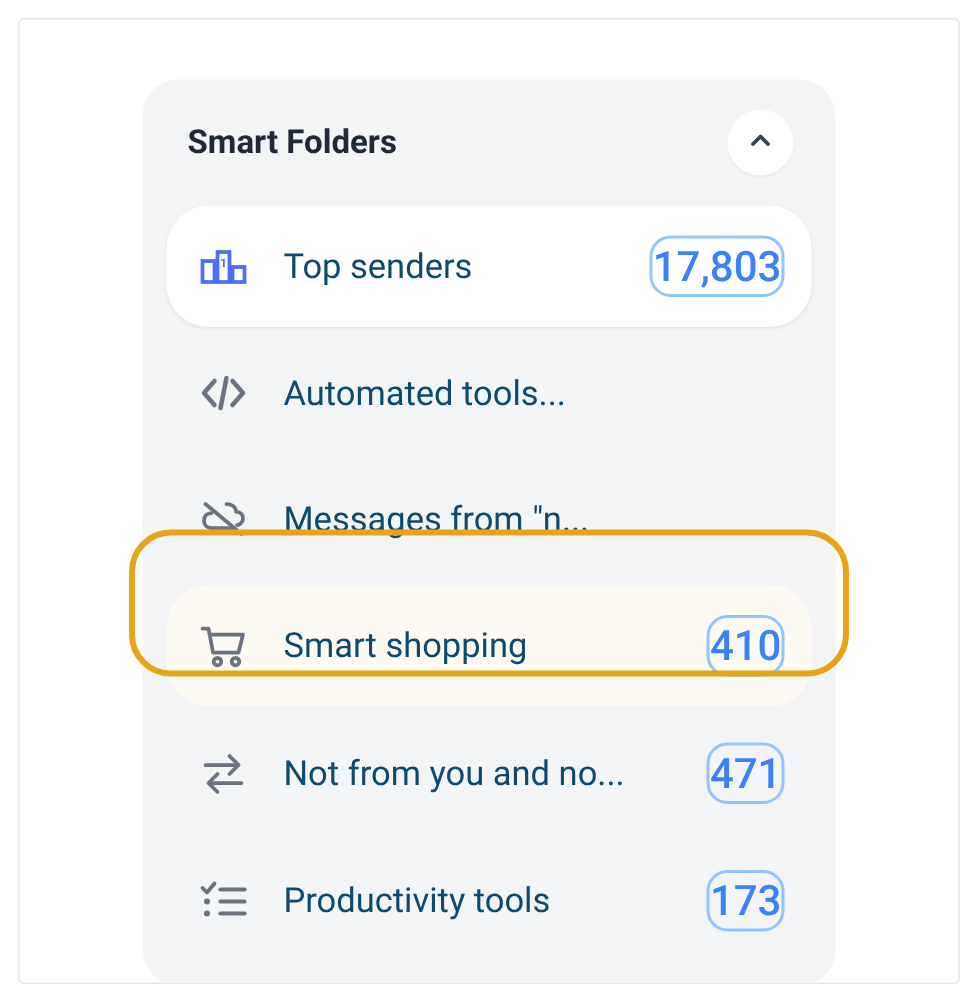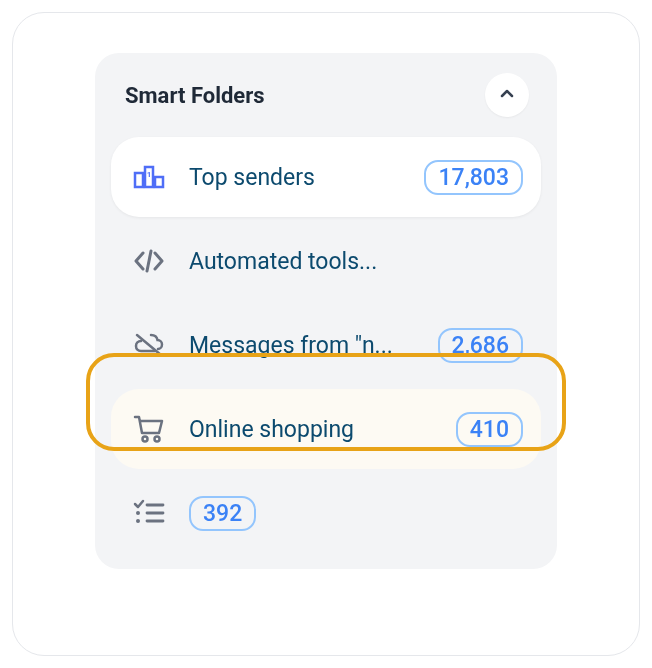--- a/index.html
+++ b/index.html
@@ -11,21 +11,21 @@
       font-family: -apple-system, BlinkMacSystemFont, 'Segoe UI', Roboto, Helvetica, Arial, sans-serif;
       background: #fff;
       width: 652px;
       height: 668px;
       padding: 12px;
     }
     .outer-container {
       width: 100%;
       height: 100%;
       border: 1px solid #e5e7eb;
-      border-radius: 32px;
+      border-radius: 4px;
       padding: 40px 82px;
       position: relative;
       overflow: hidden;
     }
     .panel {
       width: 100%;
       background: #f3f4f6;
       border-radius: 24px;
       padding: 20px 16px 16px 16px;
     }
@@ -83,25 +83,25 @@
     .folder-label {
       flex: 1;
       font-size: 23px;
       color: #0c4a6e;
       white-space: nowrap;
       overflow: hidden;
       text-overflow: ellipsis;
       min-width: 0;
     }
     .folder-count {
-      font-size: 23px;
+      font-size: 28px;
       color: #3b82f6;
       border: 2px solid #93c5fd;
       border-radius: 14px;
-      padding: 2px 12px;
+      padding: 2px 0;
       font-weight: 500;
       flex-shrink: 0;
     }
     .highlight-ring {
       position: absolute;
       border: 4px solid #e8a317;
       border-radius: 28px;
       pointer-events: none;
       left: 73px;
       right: 73px;
@@ -151,46 +151,56 @@
       </div>
 
       <div class="folder-item">
         <span class="folder-icon">
           <svg width="36" height="36" viewBox="0 0 36 36" fill="none">
             <path d="M27 22c2 0 4-2 4-4.5 0-2.5-2-4.5-4.5-4.5-.5-3-3-5-6.5-5M10 14c-3 0-5 2-5 5s2 5 5 5h14" stroke="#6b7280" stroke-width="2.5" stroke-linecap="round" fill="none"></path>
             <path d="M6 8L30 28" stroke="#6b7280" stroke-width="2.5" stroke-linecap="round"></path>
           </svg>
         </span>
         <span class="folder-label">Messages from "n...</span>
-        <span class="folder-count">2,686</span>
       </div>
 
       <div class="folder-item highlighted">
         <span class="folder-icon">
           <svg width="36" height="36" viewBox="0 0 36 36" fill="none">
             <path d="M4 6h4l3 16h17l3-12H10" stroke="#6b7280" stroke-width="2.5" stroke-linecap="round" stroke-linejoin="round" fill="none"></path>
             <circle cx="14" cy="28" r="2.5" stroke="#6b7280" stroke-width="2.5" fill="none"></circle>
             <circle cx="26" cy="28" r="2.5" stroke="#6b7280" stroke-width="2.5" fill="none"></circle>
           </svg>
         </span>
-        <span class="folder-label">Online shopping</span>
+        <span class="folder-label">Smart shopping</span>
         <span class="folder-count">410</span>
       </div>
 
+      <div class="folder-item">
+        <span class="folder-icon">
+          <svg width="36" height="36" viewBox="0 0 36 36" fill="none">
+            <path d="M6 13h22m0 0l-6-6m6 6l-6 6" stroke="#6b7280" stroke-width="2.5" stroke-linecap="round" stroke-linejoin="round" transform="translate(0,-1)"></path>
+            <path d="M30 23H8m0 0l6-6m-6 6l6 6" stroke="#6b7280" stroke-width="2.5" stroke-linecap="round" stroke-linejoin="round" transform="translate(0,1)"></path>
+          </svg>
+        </span>
+        <span class="folder-label">Not from you and no...</span>
+        <span class="folder-count">471</span>
+      </div>
 
       <div class="folder-item">
         <span class="folder-icon">
           <svg width="36" height="36" viewBox="0 0 36 36" fill="none">
             <path d="M4 9l3 3 5-6" stroke="#6b7280" stroke-width="2.5" stroke-linecap="round" stroke-linejoin="round" fill="none"></path>
             <line x1="16" y1="10" x2="32" y2="10" stroke="#6b7280" stroke-width="2.8" stroke-linecap="round"></line>
             <circle cx="7" cy="18" r="2" fill="#6b7280"></circle>
             <line x1="16" y1="18" x2="32" y2="18" stroke="#6b7280" stroke-width="2.8" stroke-linecap="round"></line>
             <circle cx="7" cy="26" r="2" fill="#6b7280"></circle>
             <line x1="16" y1="26" x2="32" y2="26" stroke="#6b7280" stroke-width="2.8" stroke-linecap="round"></line>
           </svg>
         </span>
-        <span class="folder-count">392</span>
+        <span class="folder-label">Productivity tools</span>
+        <span class="folder-count">173</span>
       </div>
 
     </div>
   </div>
   <div class="highlight-ring"></div>
 </div>
 
 </body></html>

